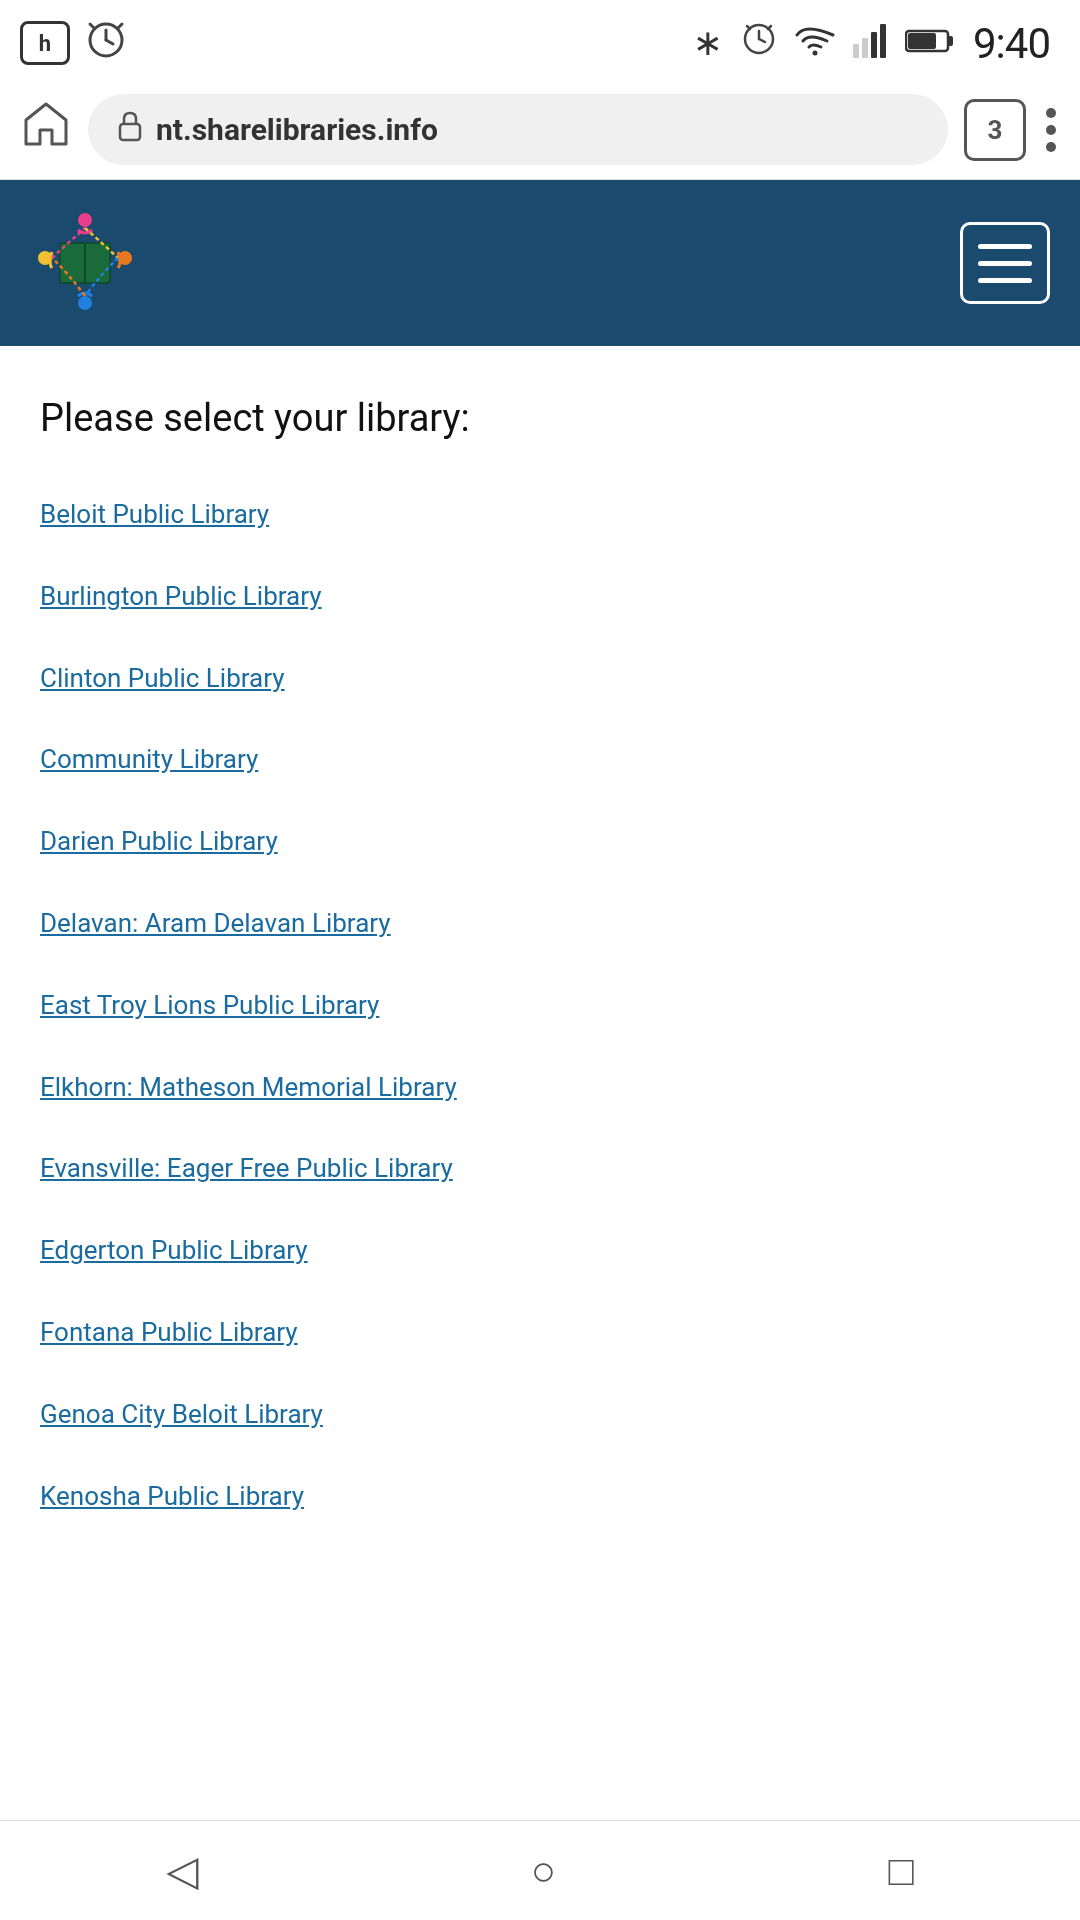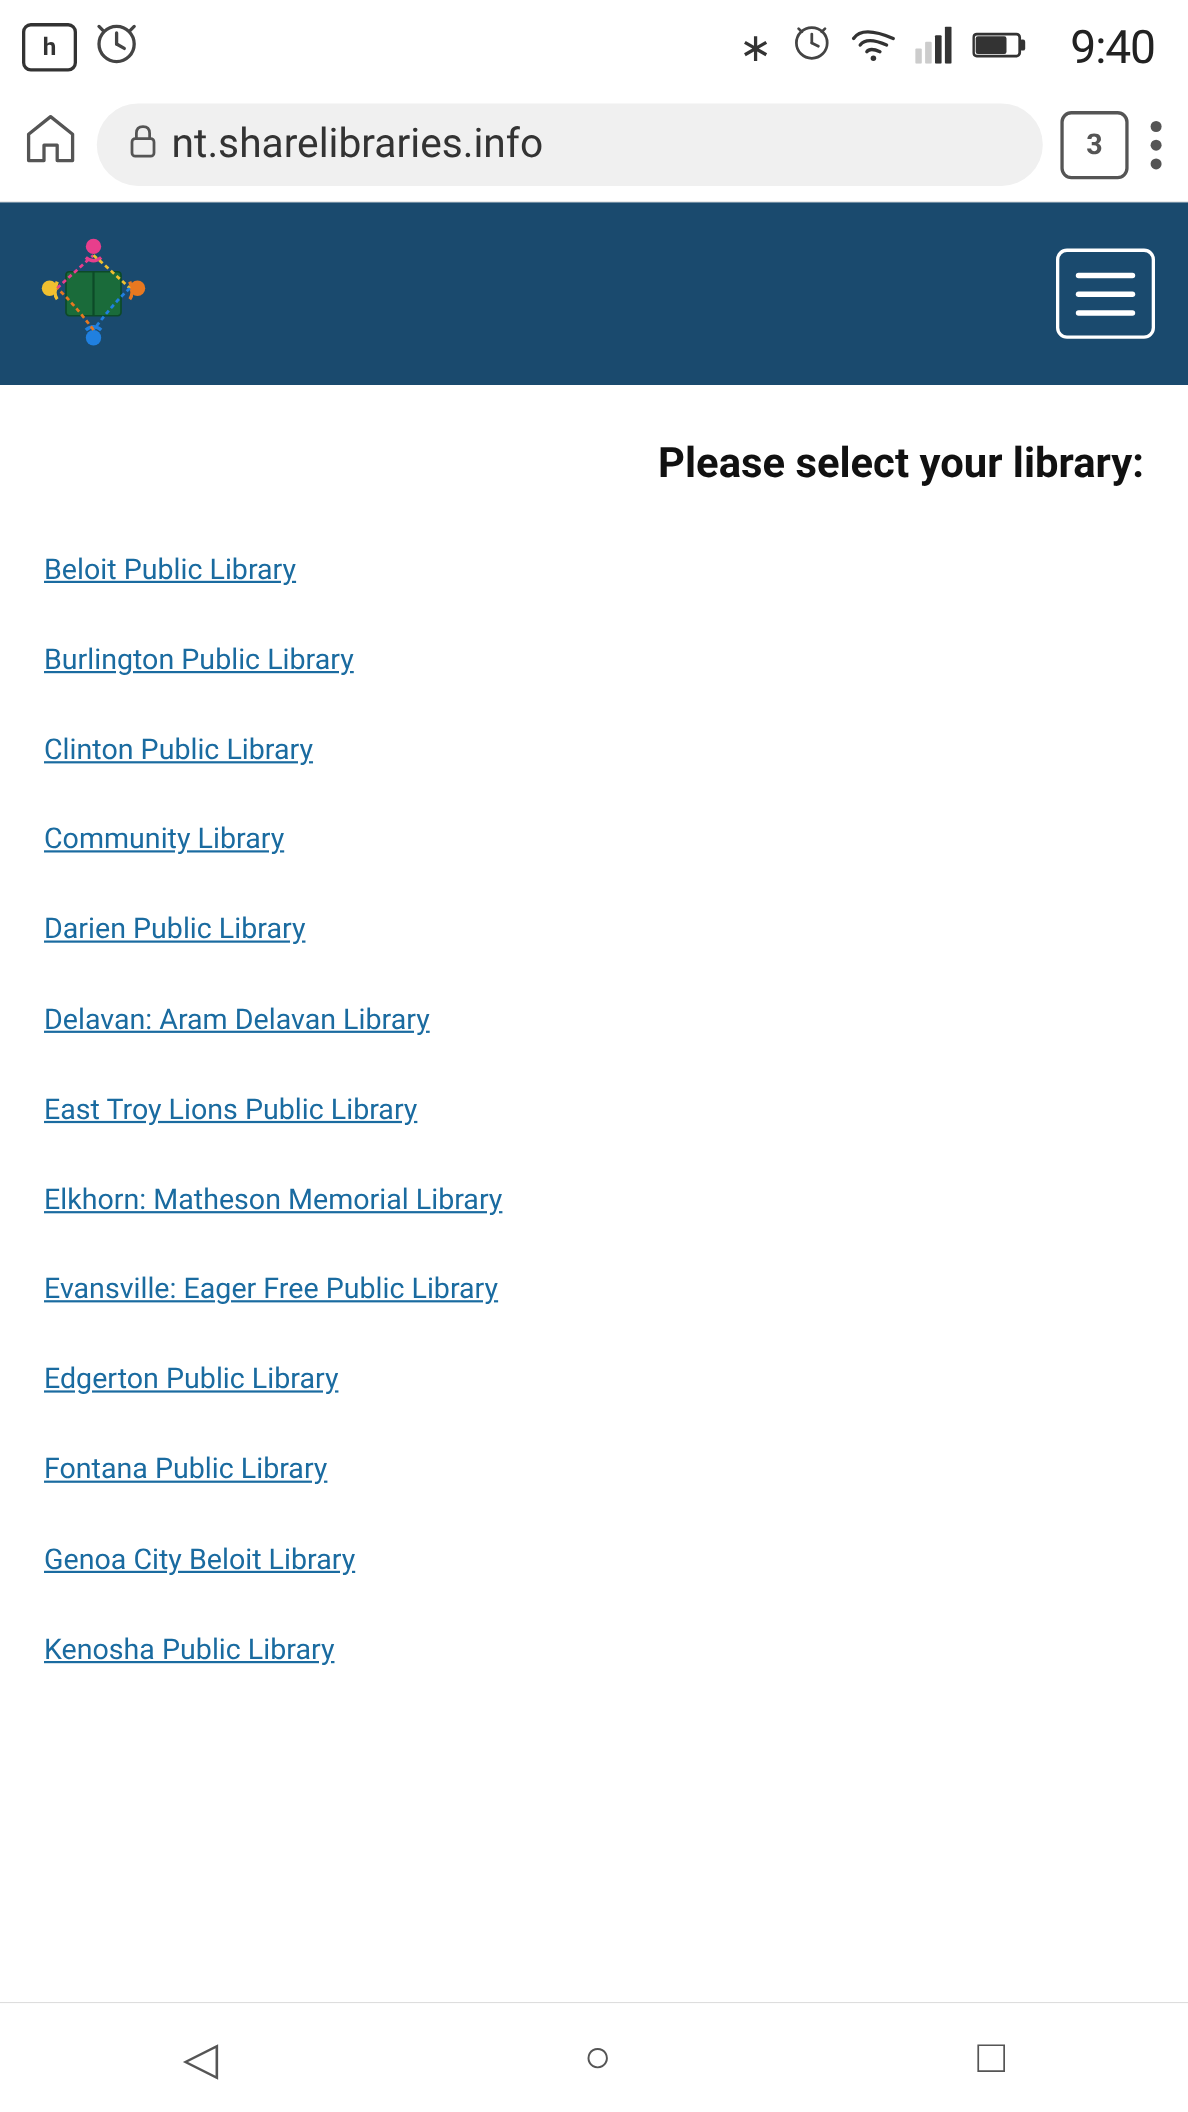--- a/index.html
+++ b/index.html
@@ -55,21 +55,20 @@
       display: flex;
       align-items: center;
       gap: 18px;
     }
 
     .status-time {
       font-size: 42px;
       font-weight: 400;
       color: #222;
       letter-spacing: -1px;
-      margin-left: 21px;
     }
 
     
     .browser-chrome {
       display: flex;
       align-items: center;
       padding: 14px 20px;
       background: #fff;
       gap: 16px;
       border-bottom: 1px solid #e0e0e0;
@@ -91,23 +90,23 @@
       align-items: center;
       gap: 12px;
     }
 
     .browser-lock-icon {
       font-size: 28px;
       color: #555;
     }
 
     .browser-url-text {
-      font-size: 37px;
+      font-size: 30px;
       color: #333;
-      font-weight: 400;
+      font-weight: 700;
     }
 
     .browser-tab-btn {
       width: 62px;
       height: 62px;
       border: 3px solid #555;
       border-radius: 10px;
       display: flex;
       align-items: center;
       justify-content: center;
@@ -180,22 +179,21 @@
 
     
     .main-content {
       padding: 50px 40px 60px 40px;
     }
 
     .select-prompt {
       font-size: 38px;
       color: #111;
       margin-bottom: 40px;
-      font-weight: 700;
-      text-align: right;
+      font-weight: 400;
     }
 
     .library-list {
       list-style: none;
     }
 
     .library-list li {
       margin-bottom: 12px;
     }
 

